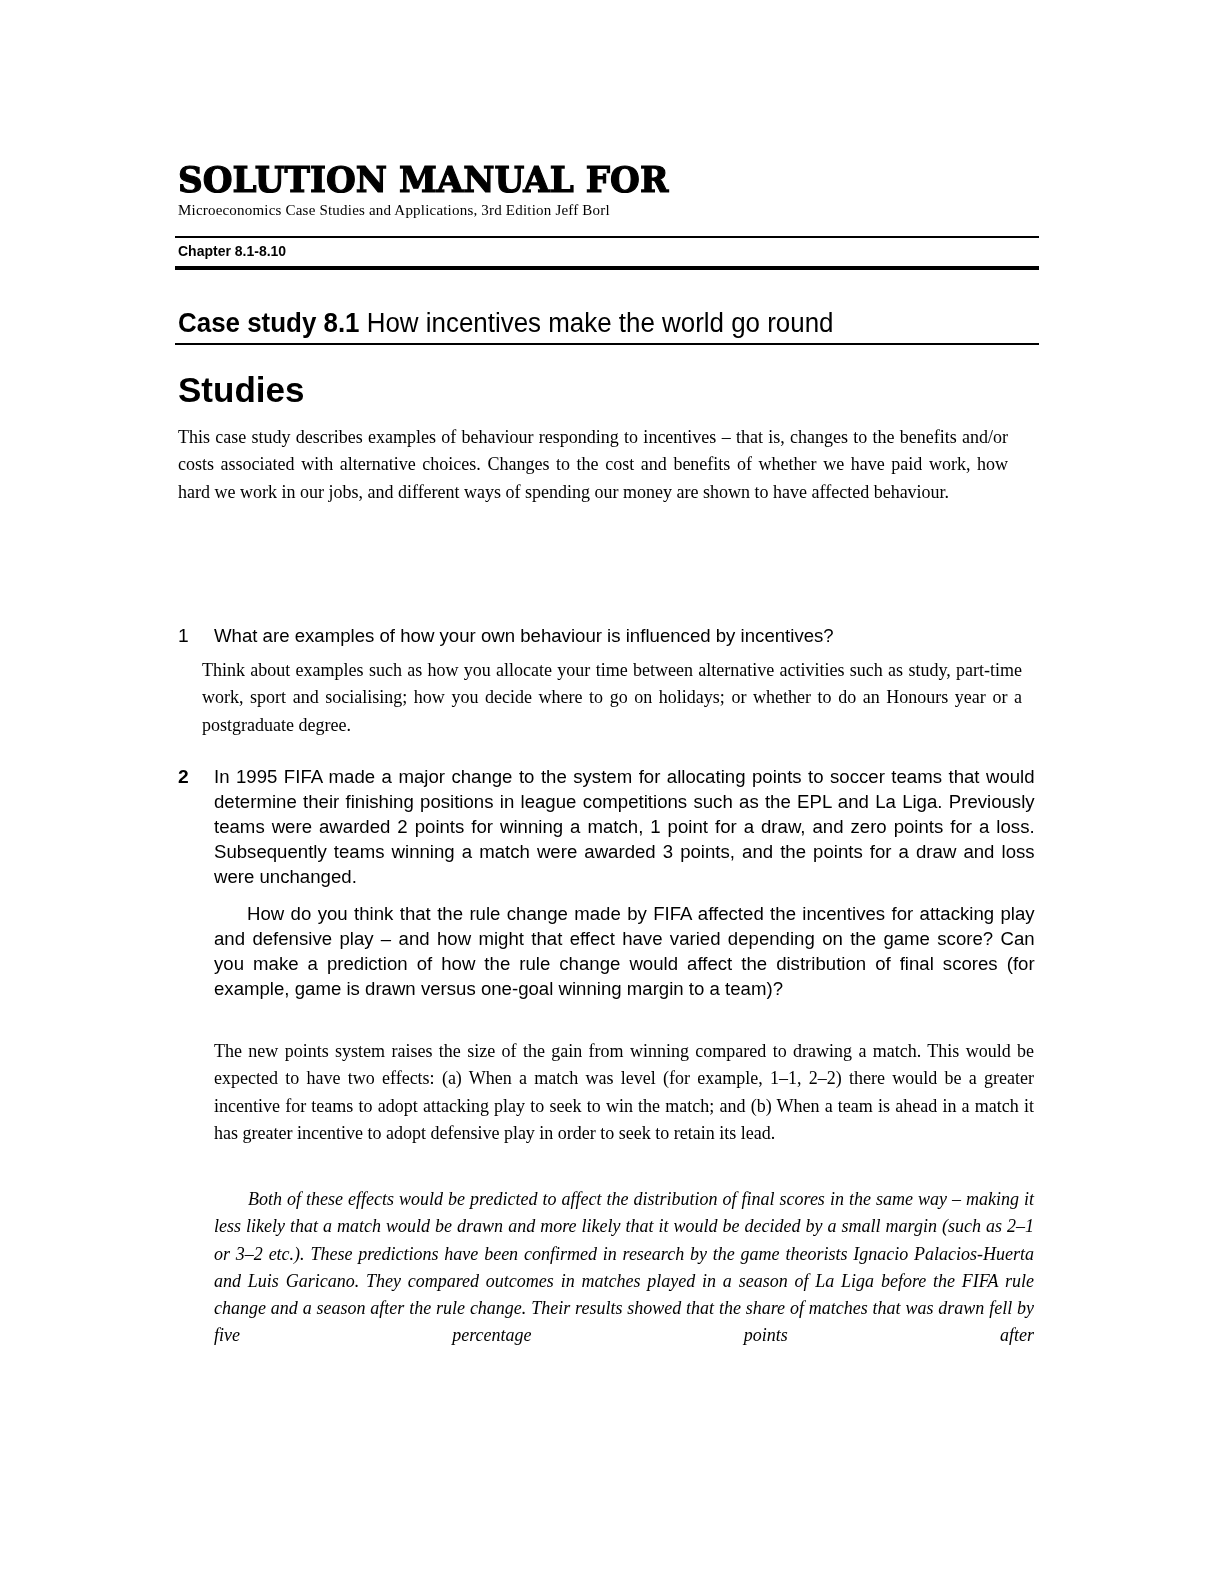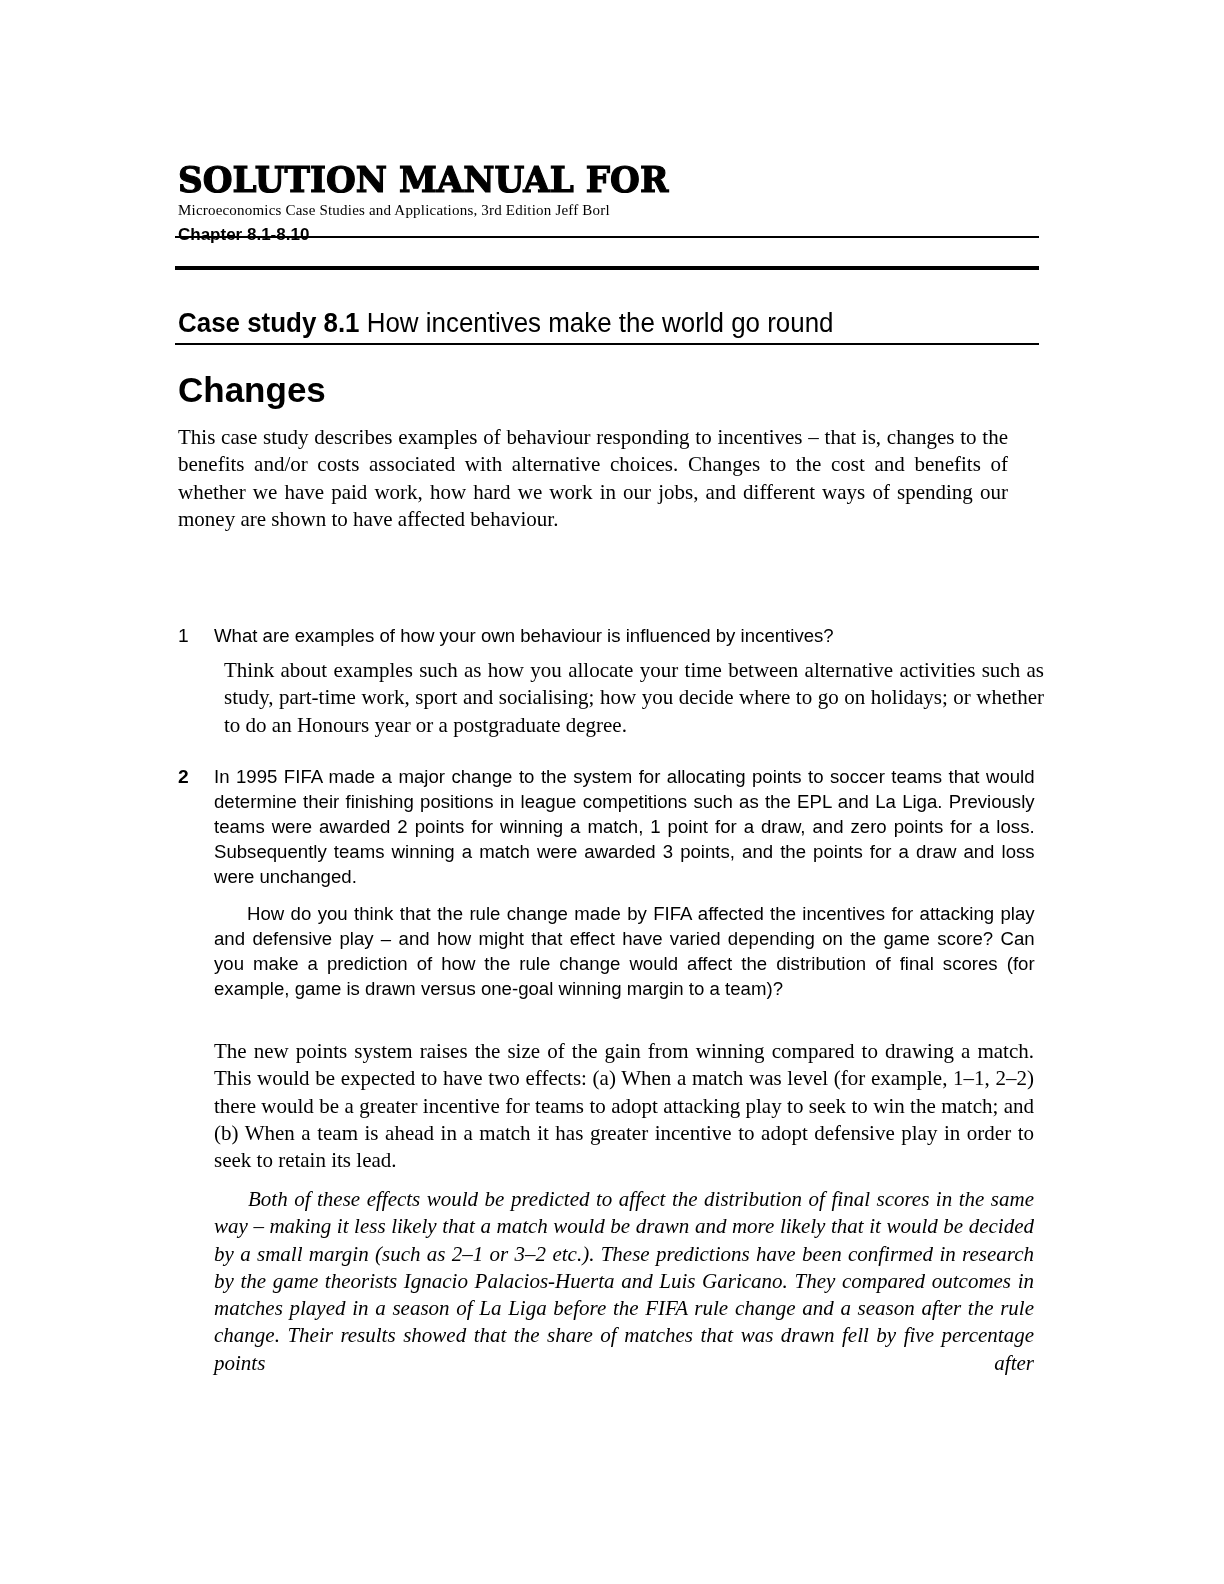--- a/index.html
+++ b/index.html
@@ -10,36 +10,36 @@
       font-family: "DejaVu Serif", serif; font-weight: 900; font-size: 36px;
       letter-spacing: 0px; text-transform: uppercase; transform: scaleX(0.95); transform-origin: left;
       -webkit-text-stroke: 1.2px #000;
     }
     .subtitle {
       position: absolute; left: 178px; top: 202px;
       font-family: Liberation Serif, serif; font-size: 15px; letter-spacing: 0.2px;
     }
     .rule1 { position: absolute; left: 175px; top: 236px; width: 864px; height: 2px; background: #000; }
     .chapter {
-      position: absolute; left: 178px; top: 225px;
-      font-family: "Liberation Sans", sans-serif; font-weight: bold; font-size: 17px;
+      position: absolute; left: 178px; top: 243px;
+      font-family: "Liberation Sans", sans-serif; font-weight: bold; font-size: 14px;
     }
     .rule2 { position: absolute; left: 175px; top: 266px; width: 864px; height: 4px; background: #000; }
     .case-title {
       position: absolute; left: 178px; top: 308px;
       font-family: "Liberation Sans", sans-serif; font-size: 27px; transform: scaleX(0.96); transform-origin: left;
     }
     .case-title b { font-weight: bold; }
     .rule3 { position: absolute; left: 175px; top: 343px; width: 864px; height: 2px; background: #000; }
     .h1 {
       position: absolute; left: 178px;
       font-family: "Liberation Sans", sans-serif; font-weight: bold; font-size: 35px;
     }
     .serif {
-      position: absolute; font-family: "Liberation Serif", serif; font-size: 21px; line-height: 27.3px;
+      position: absolute; font-family: "Liberation Serif", serif; font-size: 18px; line-height: 27.3px;
       text-align: justify;
     }
     .sans {
       position: absolute; font-family: "Liberation Sans", sans-serif; font-size: 19.2px; line-height: 25px;
       text-align: justify; transform: scaleX(0.97); transform-origin: left;
     }
     .qnum {
       position: absolute; left: 178px;
       font-family: "Liberation Sans", sans-serif; font-size: 19.2px; line-height: 25px;
     }
@@ -54,27 +54,27 @@
 
   <div class="title">SOLUTION MANUAL FOR</div>
   <div class="subtitle">Microeconomics Case Studies and Applications, 3rd Edition Jeff Borl</div>
   <div class="rule1"></div>
   <div class="chapter">Chapter 8.1-8.10</div>
   <div class="rule2"></div>
 
   <div class="case-title"><b>Case study 8.1</b><span> How incentives make the world go round</span></div>
   <div class="rule3"></div>
 
-  <div class="h1" style="top:370px;">Changes</div>
+  <div class="h1" style="top:370px;">Studies</div>
   <div class="serif" style="left:178px; top:424px; width:830px;">This case study describes examples of behaviour responding to incentives – that is, changes to the benefits and/or costs associated with alternative choices. Changes to the cost and benefits of whether we have paid work, how hard we work in our jobs, and different ways of spending our money are shown to have affected behaviour.</div>
 
 
   <div class="qnum" style="top:623px;">1</div>
   <div class="sans" style="left:214px; top:623px; width:850px; text-align:left;">What are examples of how your own behaviour is influenced by incentives?</div>
-  <div class="serif" style="left:224px; top:657px; width:820px;font-family:Liberation Serif, serif;">Think about examples such as how you allocate your time between alternative activities such as study, part-time work, sport and socialising; how you decide where to go on holidays; or whether to do an Honours year or a postgraduate degree.</div>
+  <div class="serif" style="left:202px; top:657px; width:820px;font-family:Liberation Serif, serif;">Think about examples such as how you allocate your time between alternative activities such as study, part-time work, sport and socialising; how you decide where to go on holidays; or whether to do an Honours year or a postgraduate degree.</div>
 
   <div class="qnum bold" style="top:764px;">2</div>
   <div class="sans" style="left:214px; top:764px; width:846px;">In 1995 FIFA made a major change to the system for allocating points to soccer teams that would determine their finishing positions in league competitions such as the EPL and La Liga. Previously teams were awarded 2 points for winning a match, 1 point for a draw, and zero points for a loss. Subsequently teams winning a match were awarded 3 points, and the points for a draw and loss were unchanged.</div>
   <div class="sans indent" style="left:214px; top:901px; width:846px;">How do you think that the rule change made by FIFA affected the incentives for attacking play and defensive play – and how might that effect have varied depending on the game score? Can you make a prediction of how the rule change would affect the distribution of final scores (for example, game is drawn versus one-goal winning margin to a team)?</div>
   <div class="serif" style="left:214px; top:1038px; width:820px;">The new points system raises the size of the gain from winning compared to drawing a match. This would be expected to have two effects: (a) When a match was level (for example, 1–1, 2–2) there would be a greater incentive for teams to adopt attacking play to seek to win the match; and (b) When a team is ahead in a match it has greater incentive to adopt defensive play in order to seek to retain its lead.</div>
   <div class="serif indent last-justify" style="left:214px; top:1186px; width:820px;">Both of these effects would be predicted to affect the distribution of final scores in the same way – making it less likely that a match would be drawn and more likely that it would be decided by a small margin (such as 2–1 or 3–2 etc.). These predictions have been confirmed in research by the game theorists Ignacio Palacios-Huerta and Luis Garicano. They compared outcomes in matches played in a season of La Liga before the FIFA rule change and a season after the rule change. Their results showed that the share of matches that was drawn fell by five percentage points after</div>
 
 </div>
 
 </body></html>

